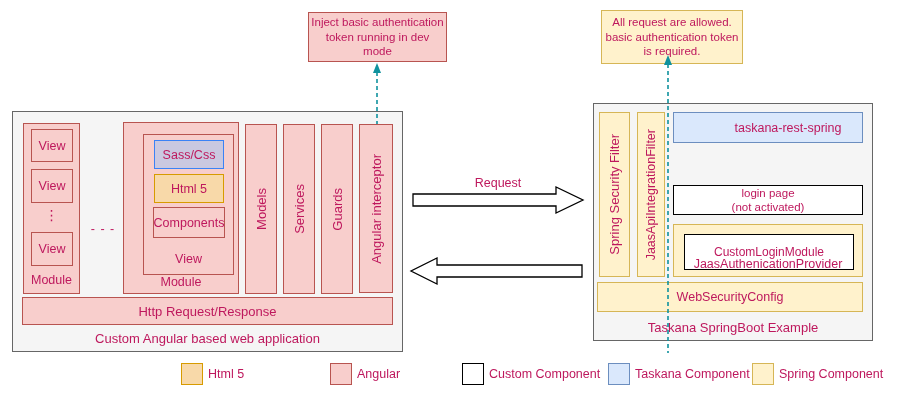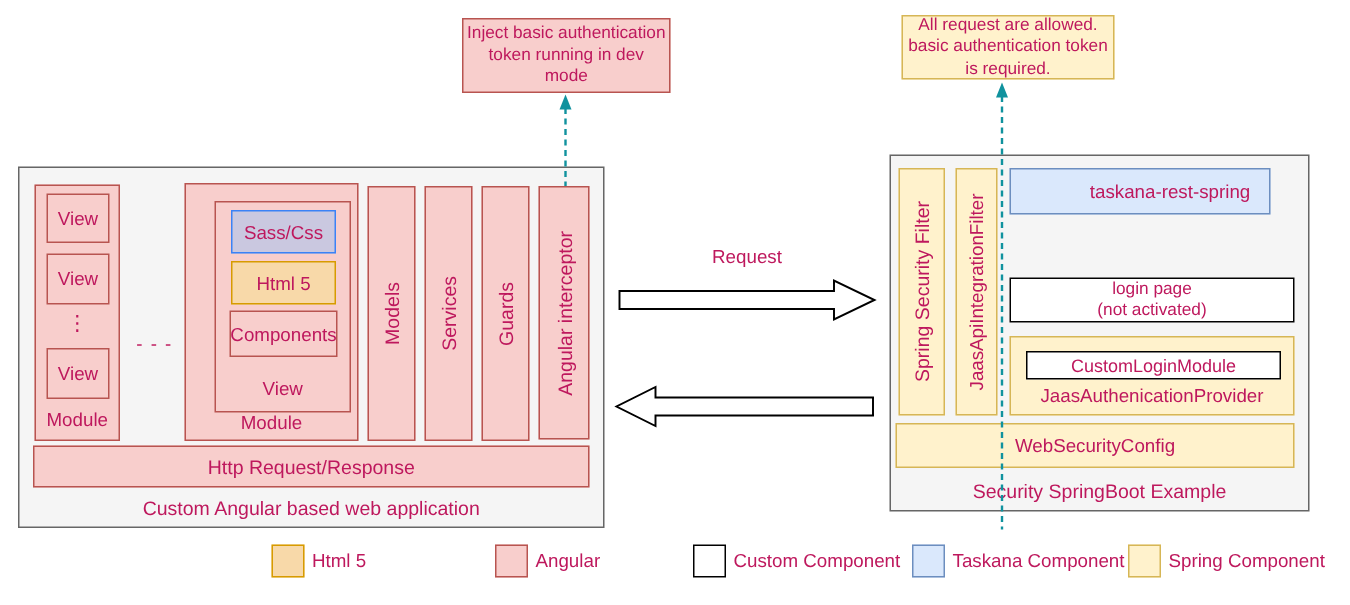--- a/index.html
+++ b/index.html
@@ -26,21 +26,21 @@
   svg{position:absolute;left:0;top:0;pointer-events:none;}
 </style>
 </head>
 <body>
 
 <div id="canvas">
 
   <div class="box angular note" style="left:308px;top:12px;width:139px;height:50px;">
     <span>Inject basic authentication token running in dev mode</span>
   </div>
-  <div class="box spring note" style="left:601px;top:10px;width:142px;height:43px;">
+  <div class="box spring note" style="left:601px;top:10px;width:142px;height:54px;">
     <span>All request are allowed. basic authentication token is required.</span>
   </div>
 
   <div class="box container-box" style="left:12px;top:111px;width:391px;height:241px;">
     <div class="title" style="bottom:5px;">Custom Angular based web application</div>
   </div>
 
   <div class="box angular" style="left:23px;top:123px;width:57px;height:171px;">
     <div class="box angular center" style="left:7px;top:5px;width:42px;height:33px;">
       <span>View</span>
@@ -83,44 +83,44 @@
     <span class="vtext">Guards</span>
   </div>
   <div class="box angular bar" style="left:359px;top:124px;width:34px;height:169px;">
     <span class="vtext">Angular interceptor</span>
   </div>
 
   <div class="box angular center" style="left:22px;top:297px;width:371px;height:28px;font-size:13px;">
     <span>Http Request/Response</span>
   </div>
 
-  <div class="flow-label" style="left:428px;top:164px;">Request</div>
+  <div class="flow-label" style="left:428px;top:176px;">Request</div>
 
   <div class="box container-box" style="left:593px;top:103px;width:280px;height:238px;">
-    <div class="title" style="bottom:5px;">Security SpringBoot Example</div>
+    <div class="title" style="bottom:5px;">Taskana SpringBoot Example</div>
   </div>
 
   <div class="box spring bar" style="left:599px;top:112px;width:31px;height:165px;">
     <span class="vtext">Spring Security Filter</span>
   </div>
   <div class="box spring bar" style="left:637px;top:112px;width:28px;height:165px;">
     <span class="vtext" style="font-size:12.5px;">JaasApiIntegrationFilter</span>
   </div>
 
-  <div class="box taskana center" style="left:673px;top:112px;width:174px;height:31px;padding-left:40px;">
+  <div class="box taskana center" style="left:673px;top:112px;width:190px;height:31px;padding-left:40px;">
     <span>taskana-rest-spring</span>
   </div>
 
   <div class="box custom center" style="left:673px;top:185px;width:190px;height:30px;font-size:11.5px;line-height:1.25;flex-direction:column;">
     <span>login page</span>
     <span>(not activated)</span>
   </div>
 
   <div class="box spring" style="left:673px;top:224px;width:190px;height:53px;">
-    <div class="box custom center" style="left:10px;top:9px;width:170px;height:19px;font-size:12px;">
+    <div class="box custom center" style="left:10px;top:9px;width:170px;height:36px;font-size:12px;">
       <span>CustomLoginModule</span>
     </div>
     <div class="mod-label" style="bottom:5px;">JaasAuthenicationProvider</div>
   </div>
 
   <div class="box spring center" style="left:597px;top:282px;width:266px;height:30px;">
     <span>WebSecurityConfig</span>
   </div>
 
   <svg width="900" height="403" viewBox="0 0 900 403">

